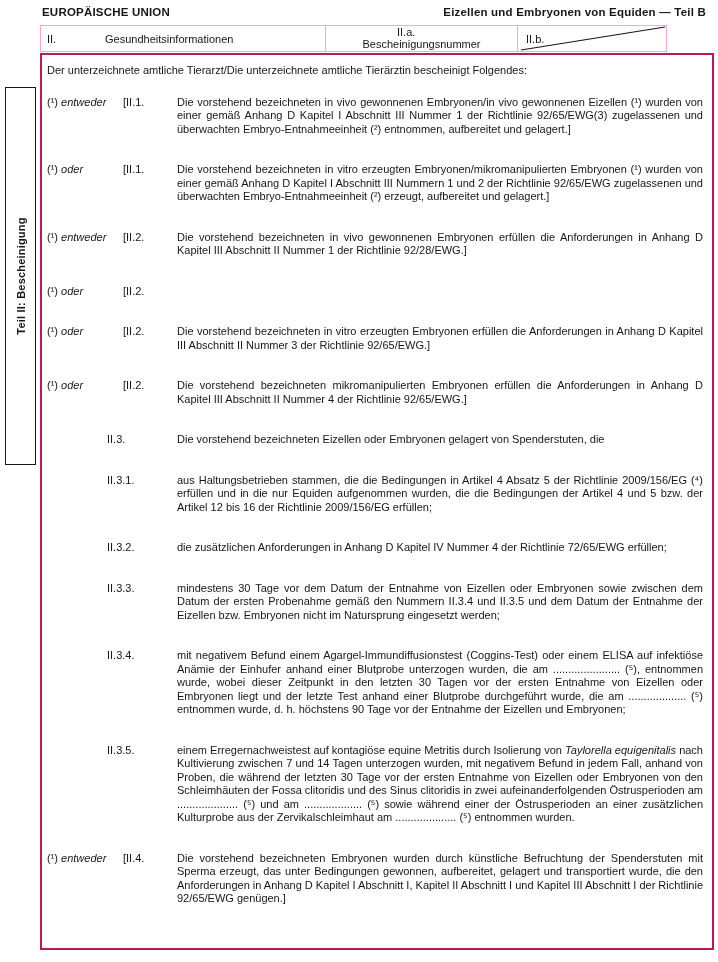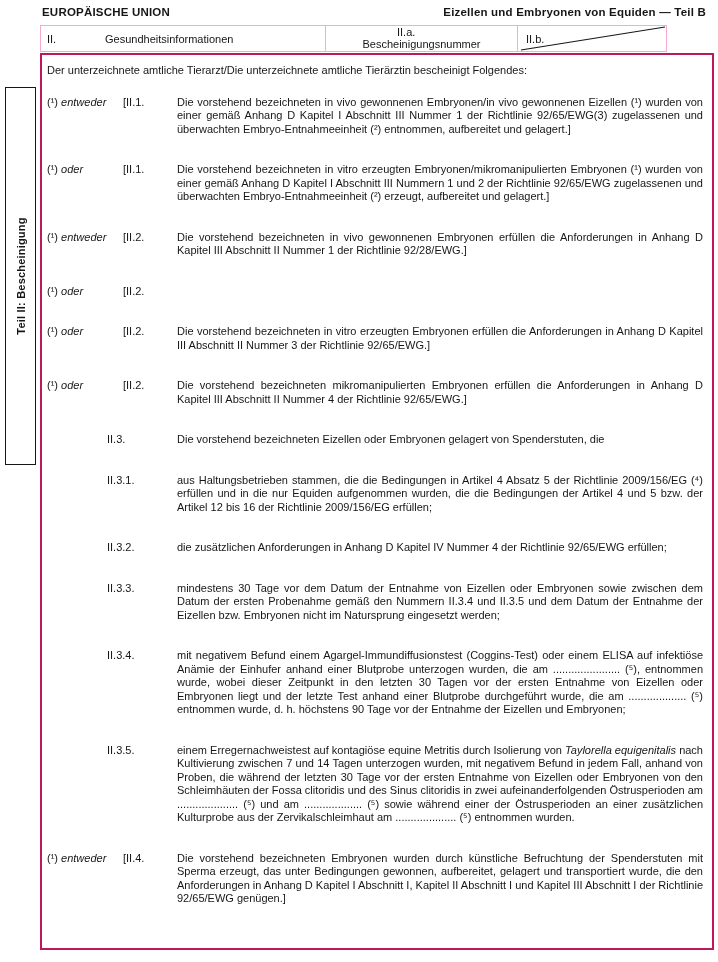--- a/index.html
+++ b/index.html
@@ -112,21 +112,21 @@
         <div class="ctext"><span>Die vorstehend bezeichneten Eizellen oder Embryonen gelagert von Spenderstuten, die</span></div>
       </div>
       <div class="clause-row">
         <span class="marker"></span>
         <span class="code">II.3.1.</span>
         <div class="ctext"><span>aus Haltungsbetrieben stammen, die die Bedingungen in Artikel 4 Absatz 5 der Richtlinie 2009/156/EG (⁴) erfüllen und in die nur Equiden aufgenommen wurden, die die Bedingungen der Artikel 4 und 5 bzw. der Artikel 12 bis 16 der Richtlinie 2009/156/EG erfüllen;</span></div>
       </div>
       <div class="clause-row">
         <span class="marker"></span>
         <span class="code">II.3.2.</span>
-        <div class="ctext"><span>die zusätzlichen Anforderungen in Anhang D Kapitel IV Nummer 4 der Richtlinie 92/65/EWG erfüllen;</span></div>
+        <div class="ctext"><span>die zusätzlichen Anforderungen in Anhang D Kapitel IV Nummer 4 der Richtlinie 72/65/EWG erfüllen;</span></div>
       </div>
       <div class="clause-row">
         <span class="marker"></span>
         <span class="code">II.3.3.</span>
         <div class="ctext"><span>mindestens 30 Tage vor dem Datum der Entnahme von Eizellen oder Embryonen sowie zwischen dem Datum der ersten Probenahme gemäß den Nummern II.3.4 und II.3.5 und dem Datum der Entnahme der Eizellen bzw. Embryonen nicht im Natursprung eingesetzt werden;</span></div>
       </div>
       <div class="clause-row">
         <span class="marker"></span>
         <span class="code">II.3.4.</span>
         <div class="ctext"><span>mit negativem Befund einem Agargel-Immundiffusionstest (Coggins-Test) oder einem ELISA auf infektiöse Anämie der Einhufer anhand einer Blutprobe unterzogen wurden, die am ...................... (⁵), entnommen wurde, wobei dieser Zeitpunkt in den letzten 30 Tagen vor der ersten Entnahme von Eizellen oder Embryonen liegt und der letzte Test anhand einer Blutprobe durchgeführt wurde, die am ................... (⁵) entnommen wurde, d. h. höchstens 90 Tage vor der Entnahme der Eizellen und Embryonen;</span></div>

